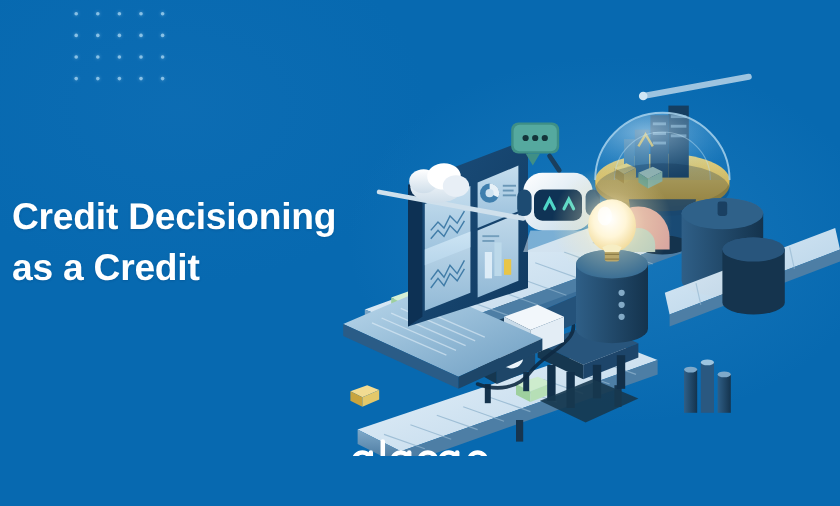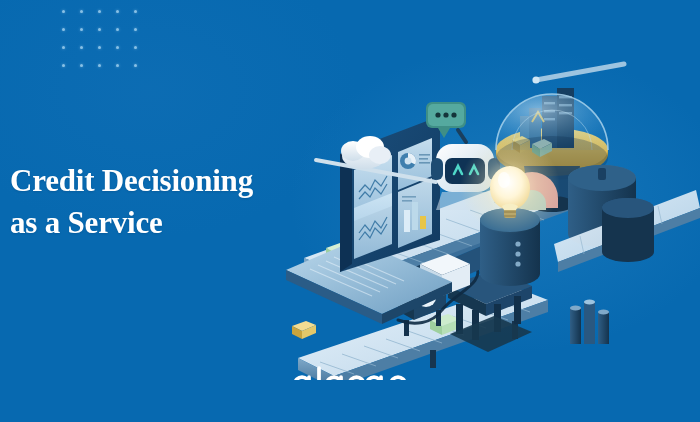--- a/index.html
+++ b/index.html
@@ -4,21 +4,20 @@
 <style>
   html,body{margin:0;padding:0;}
   body{
     width:700px;height:422px;overflow:hidden;
     font-family:"Liberation Sans",sans-serif;
     background:#0769b0;
   }
   #banner{
     position:relative;width:700px;height:380px;overflow:hidden;
     background:#0769b0;
-    font-family:Liberation Serif, serif;
   }
   
   .bg-glow{
     position:absolute;right:-40px;top:40px;width:460px;height:320px;
     background:radial-gradient(ellipse at 50% 50%, rgba(60,150,210,.30) 0%, rgba(7,105,176,0) 68%);
     pointer-events:none;
   }
   .bg-glow2{
     position:absolute;left:-60px;top:-60px;width:420px;height:300px;
     background:radial-gradient(ellipse at 50% 50%, rgba(30,120,190,.22) 0%, rgba(7,105,176,0) 70%);
@@ -79,21 +78,21 @@
       <div class="dot" style="left: 72px; top: 36px; background: rgb(159, 208, 239);"></div>
       <div class="dot" style="left: 0px; top: 54px; background: rgb(159, 208, 239);"></div>
       <div class="dot" style="left: 18px; top: 54px; background: rgb(159, 208, 239);"></div>
       <div class="dot" style="left: 36px; top: 54px; background: rgb(159, 208, 239);"></div>
       <div class="dot" style="left: 54px; top: 54px; background: rgb(159, 208, 239);"></div>
       <div class="dot" style="left: 72px; top: 54px; background: rgb(159, 208, 239);"></div>
     </div>
 
   <div id="headline">
     <span class="ln">Credit Decisioning</span>
-    <span class="ln">as a Service</span>
+    <span class="ln">as a Credit</span>
   </div>
 
   <div id="art">
     <svg viewBox="0 0 420 364" xmlns="http://www.w3.org/2000/svg">
       <defs>
         <linearGradient id="gBeltTop" x1="0" y1="0" x2="1" y2="1">
           <stop offset="0" stop-color="#e9f3fb"></stop>
             <stop offset="1" stop-color="#b9d4e8"></stop>
         </linearGradient>
         <linearGradient id="gBeltSide" x1="0" y1="0" x2="0" y2="1">

